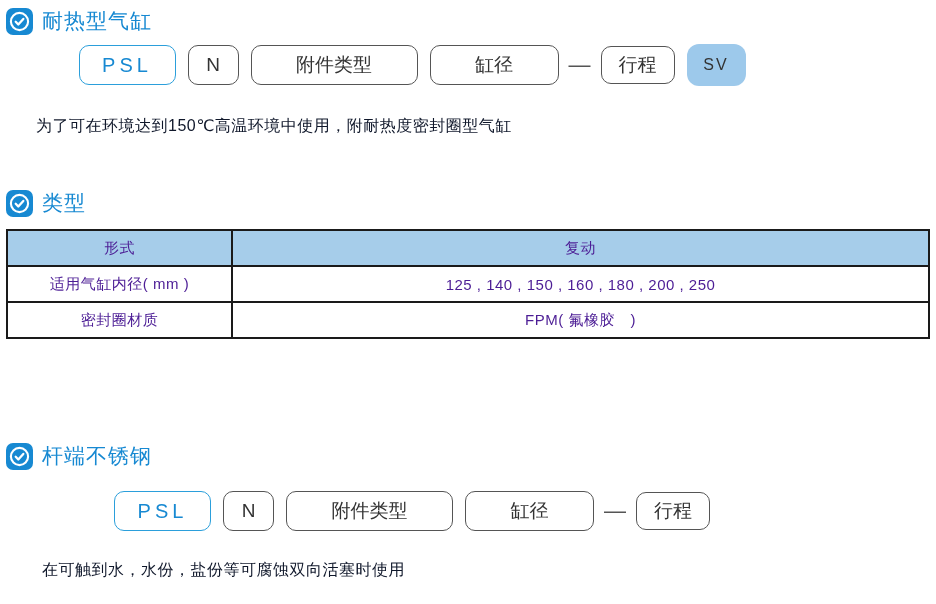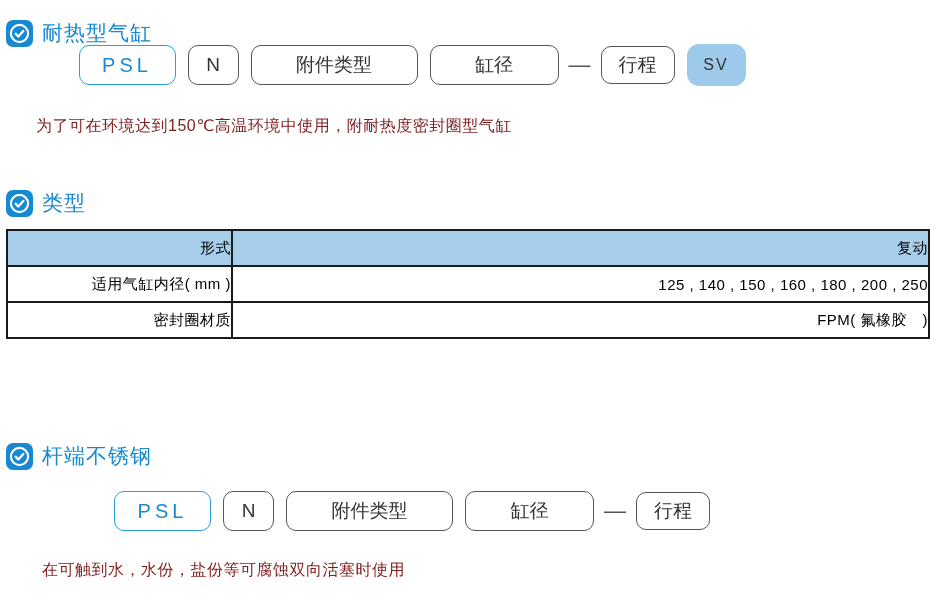--- a/index.html
+++ b/index.html
@@ -28,37 +28,37 @@
   .code-box.accessory { width:167px; }
   .code-box.bore { width:129px; }
   .code-box.stroke { width:74px; height:38px; }
   .code-dash { font-size:22px; color:#555; margin:0 -2px; }
   .code-suffix {
     width:59px; height:42px; display:flex; align-items:center; justify-content:center;
     background:#9dc9eb; border-radius:12px; font-size:16px; color:#333; letter-spacing:2px;
   }
 
   
-  .desc { position:absolute; font-size:16px; color:#7f1d1d; letter-spacing:0.5px; }
+  .desc { position:absolute; font-size:16px; color:#0f172a; letter-spacing:0.5px; }
   .desc-1 { left:36px; top:116px; }
   .desc-2 { left:42px; top:560px; }
 
   
   .spec-table {
     position:absolute; left:6px; top:229px; width:924px;
     border-collapse:collapse; table-layout:fixed;
   }
   .spec-table td {
-    border:2px solid #1a1a1a; height:36px; text-align:right;
-    font-size:15px; color:#000000; letter-spacing:0.5px;
+    border:2px solid #1a1a1a; height:36px; text-align:center;
+    font-size:15px; color:#4c1d95; letter-spacing:0.5px;
   }
   .spec-table .col-label { width:225px; }
   .spec-table tr.head td { background:#a6cdea; }
 
-  .h1 { top:19px; }
+  .h1 { top:7px; }
   .h2 { top:189px; }
   .h3 { top:442px; }
   .row-1 { top:43px; }
   .row-2 { top:489px; }
 </style>
 </head>
 <body>
 
 <div class="sec-header h1">
   <svg class="badge" viewBox="0 0 27 27" aria-hidden="true">

